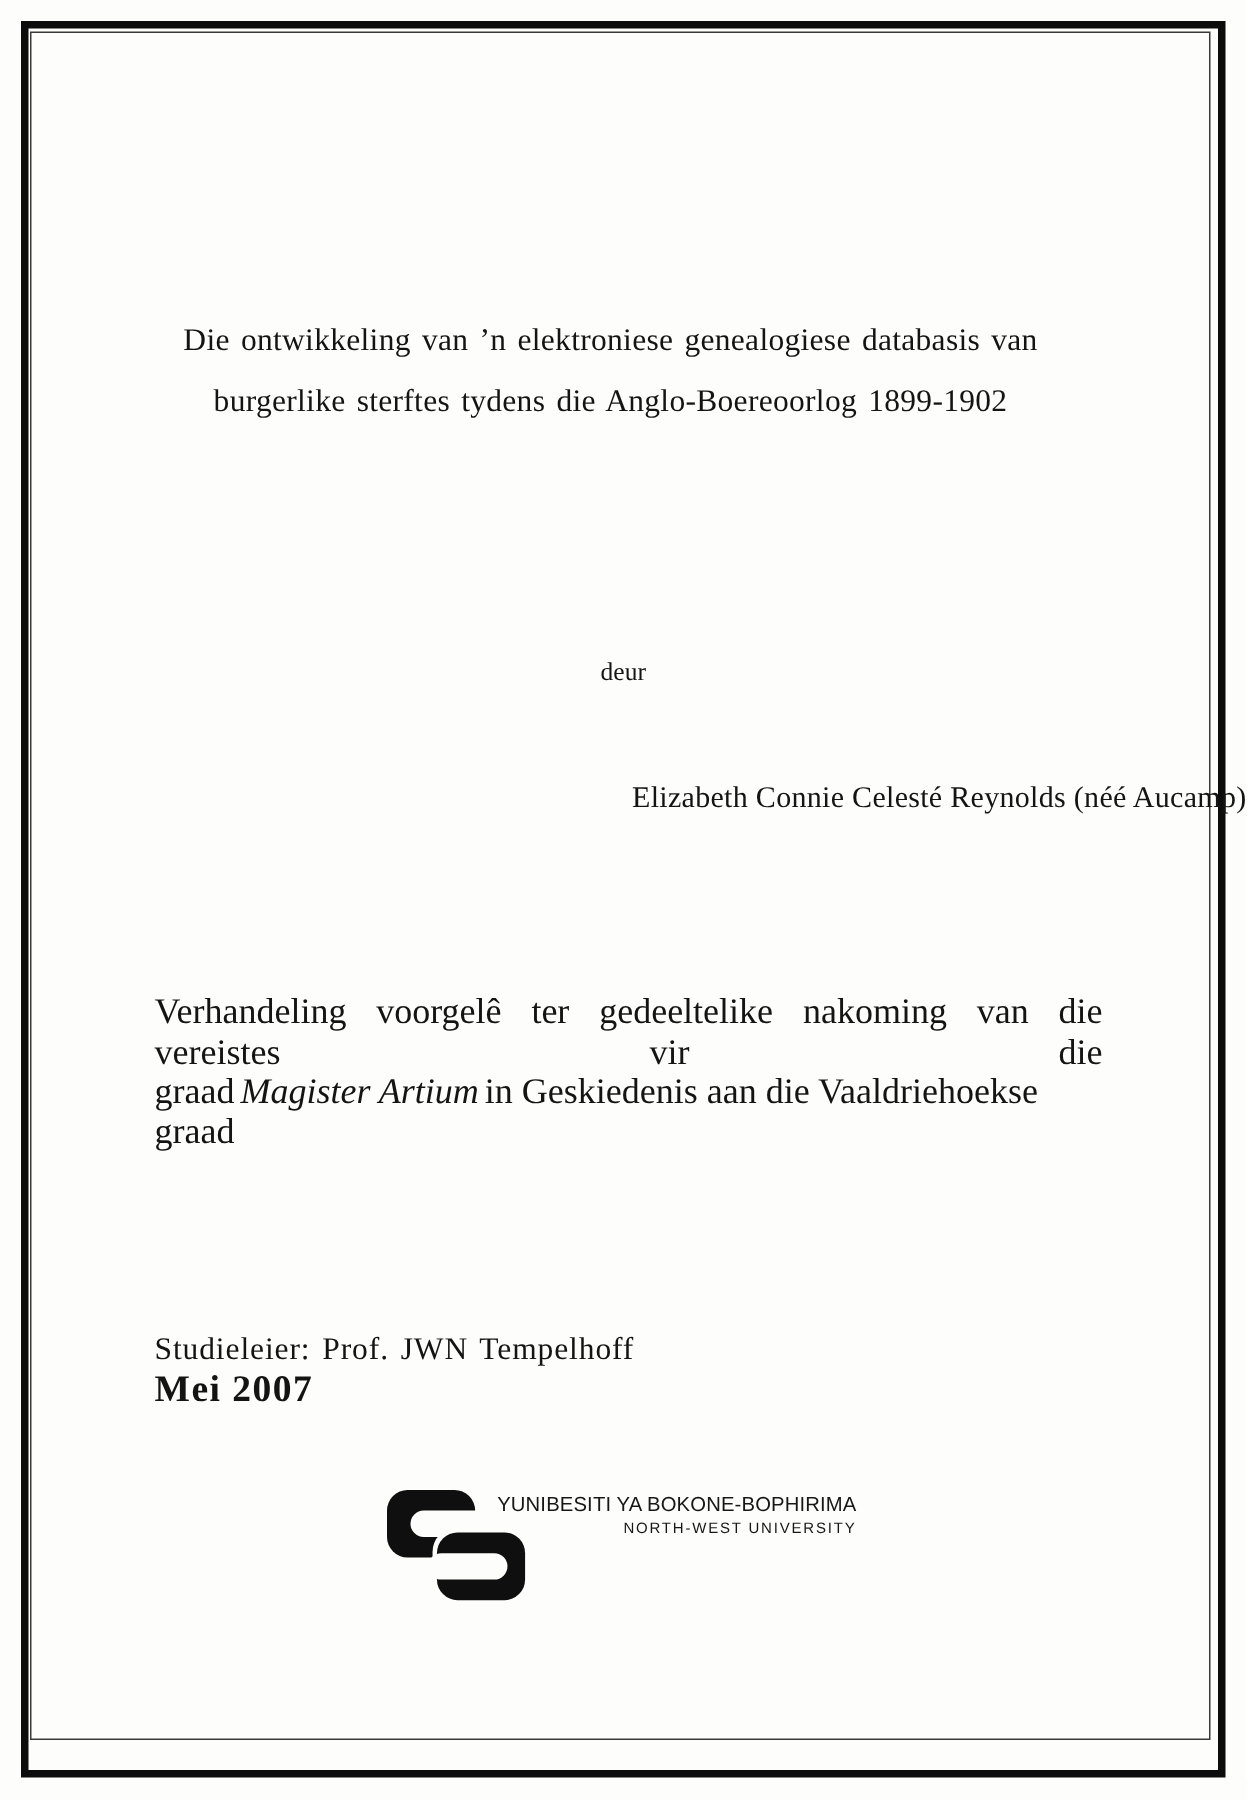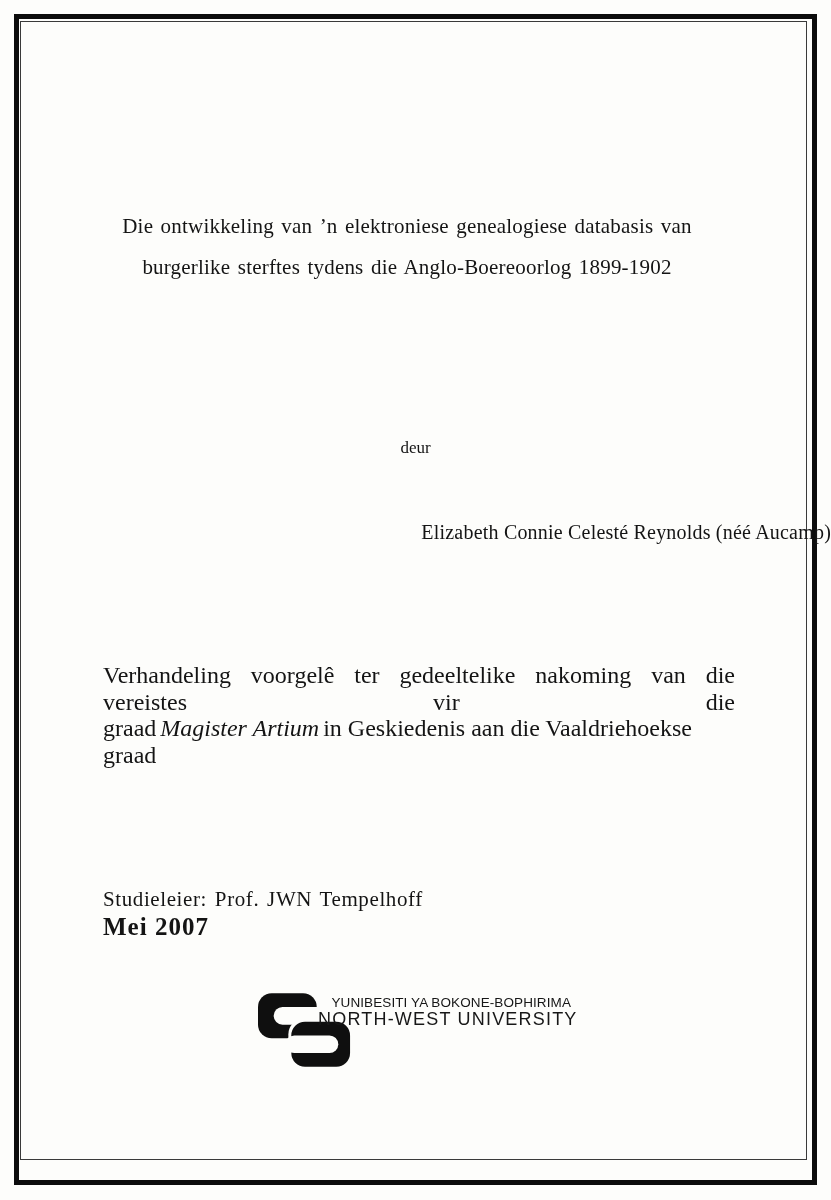--- a/index.html
+++ b/index.html
@@ -83,21 +83,21 @@
     position: absolute;
     left: 60px; top: 1px;
     width: 253px;
     text-align: right;
     font-family: "Liberation Sans", "DejaVu Sans", sans-serif;
     color: #171717;
     line-height: 17px;
     white-space: nowrap;
   }
   .lt1  { font-size: 13.5px; letter-spacing: 0.1px; }
-  .lt23 { font-size: 18px;   letter-spacing: 1.2px; }
+  .lt23 { font-size: 10px;   letter-spacing: 1.2px; }
 </style>
 </head>
 <body>
 
 <div class="page">
 
   <div class="frame-outer"></div>
   <div class="frame-inner"></div>
 
   <div class="title">

